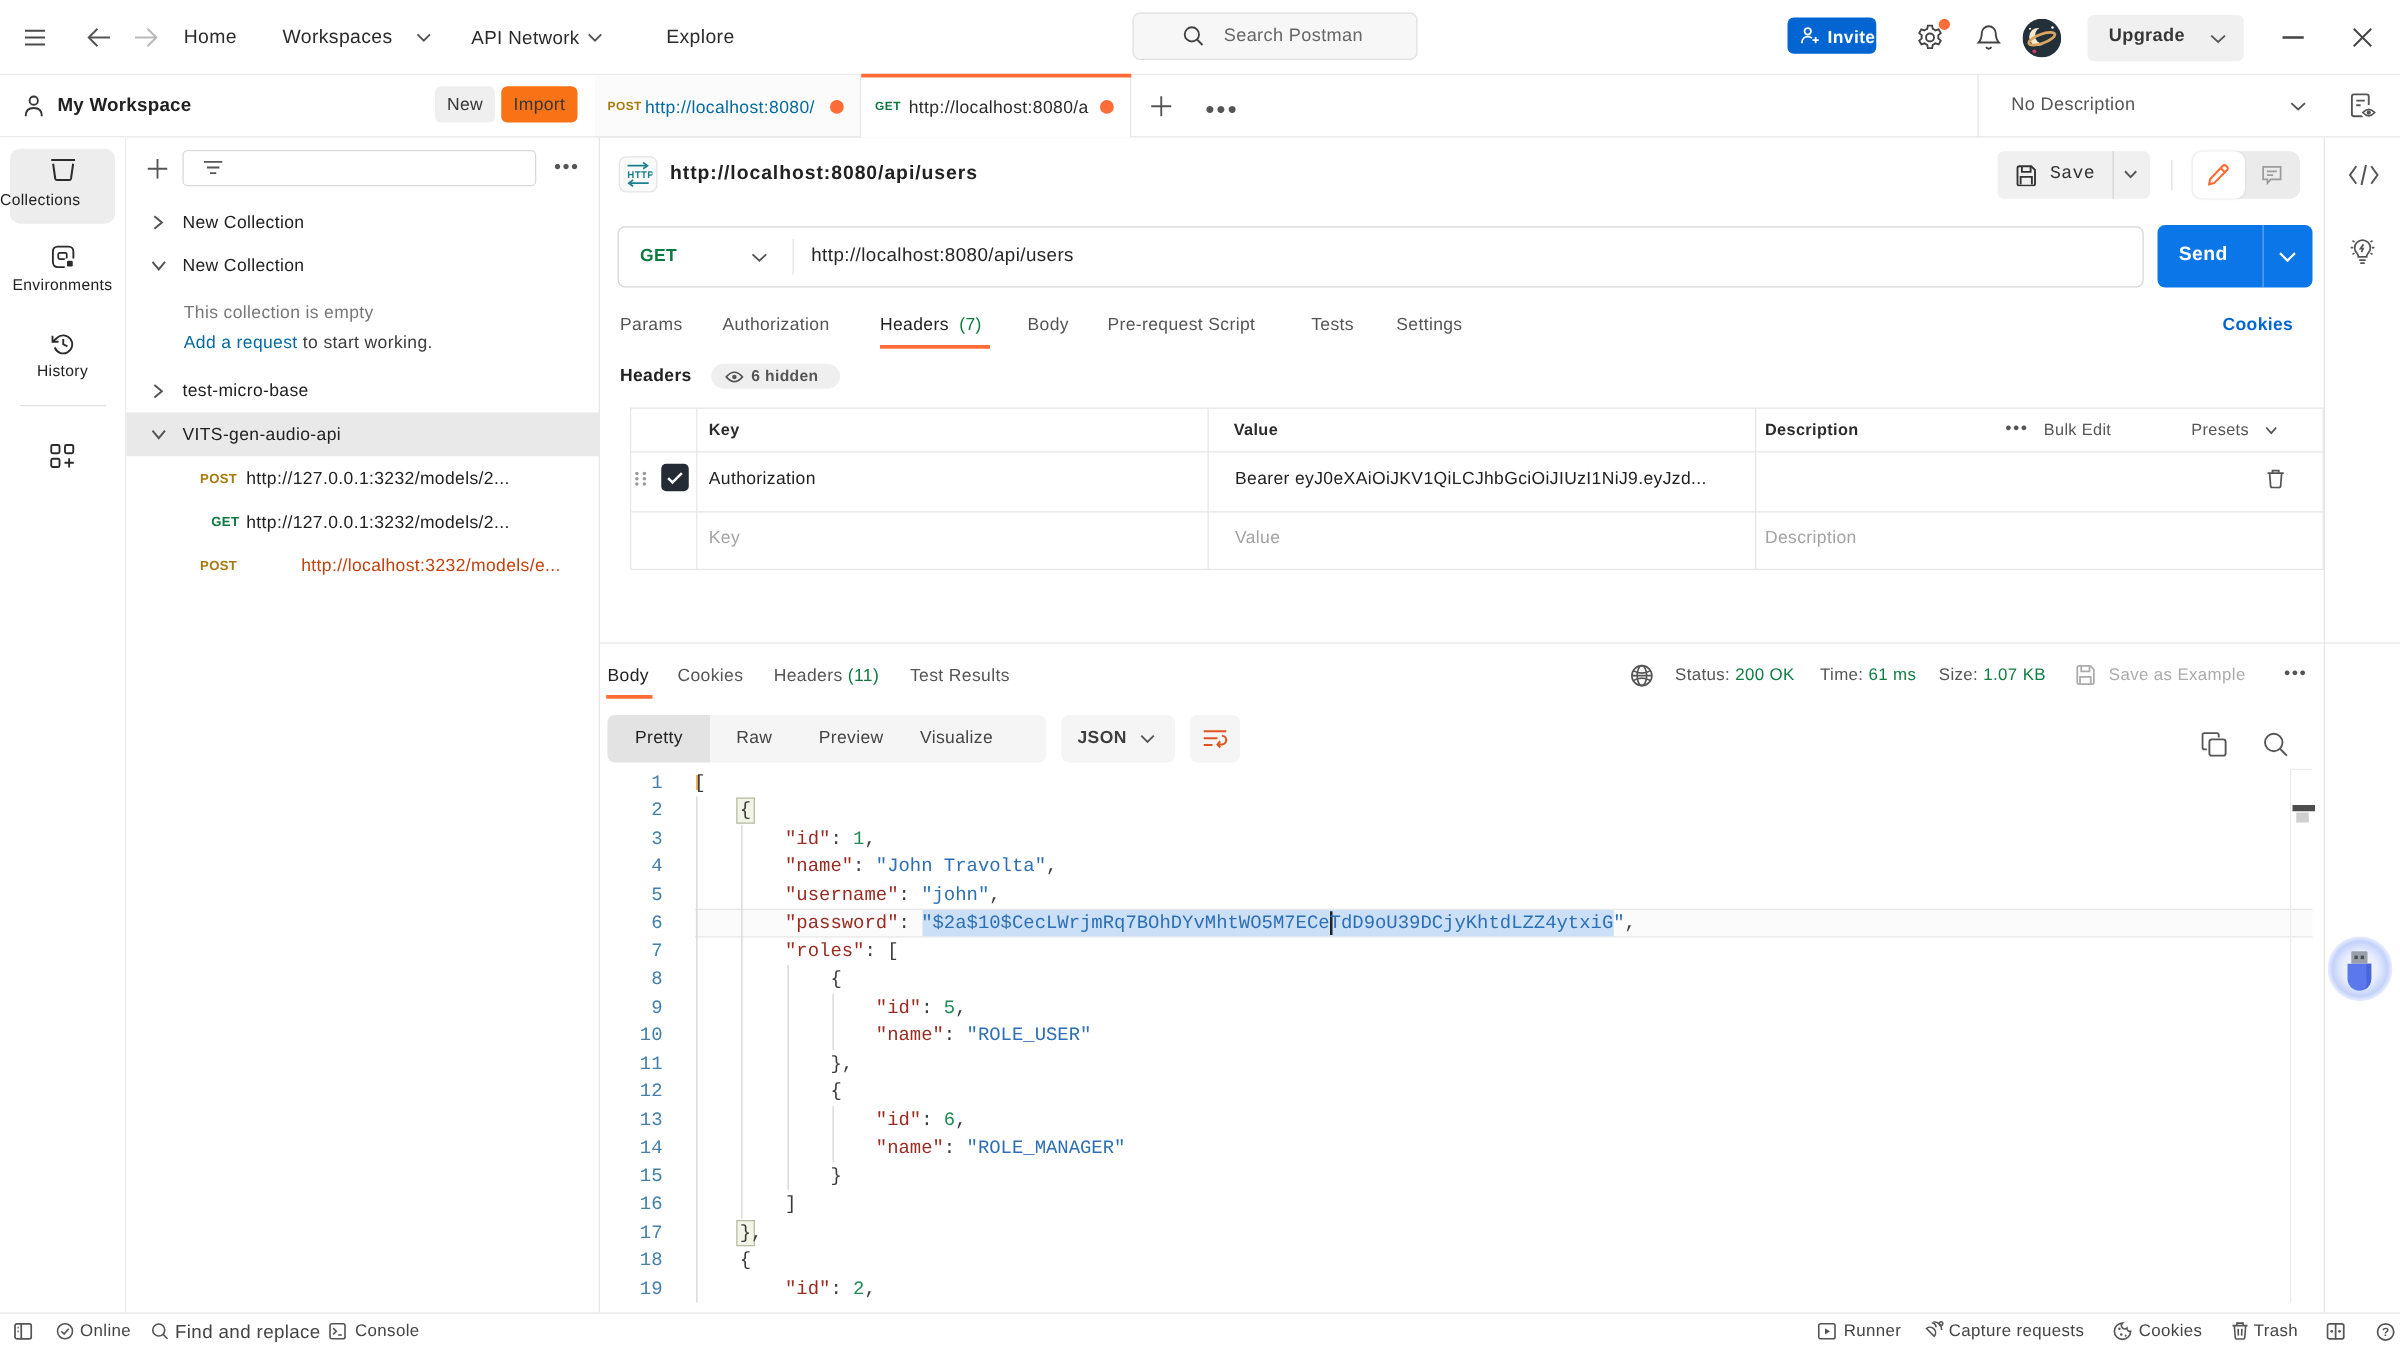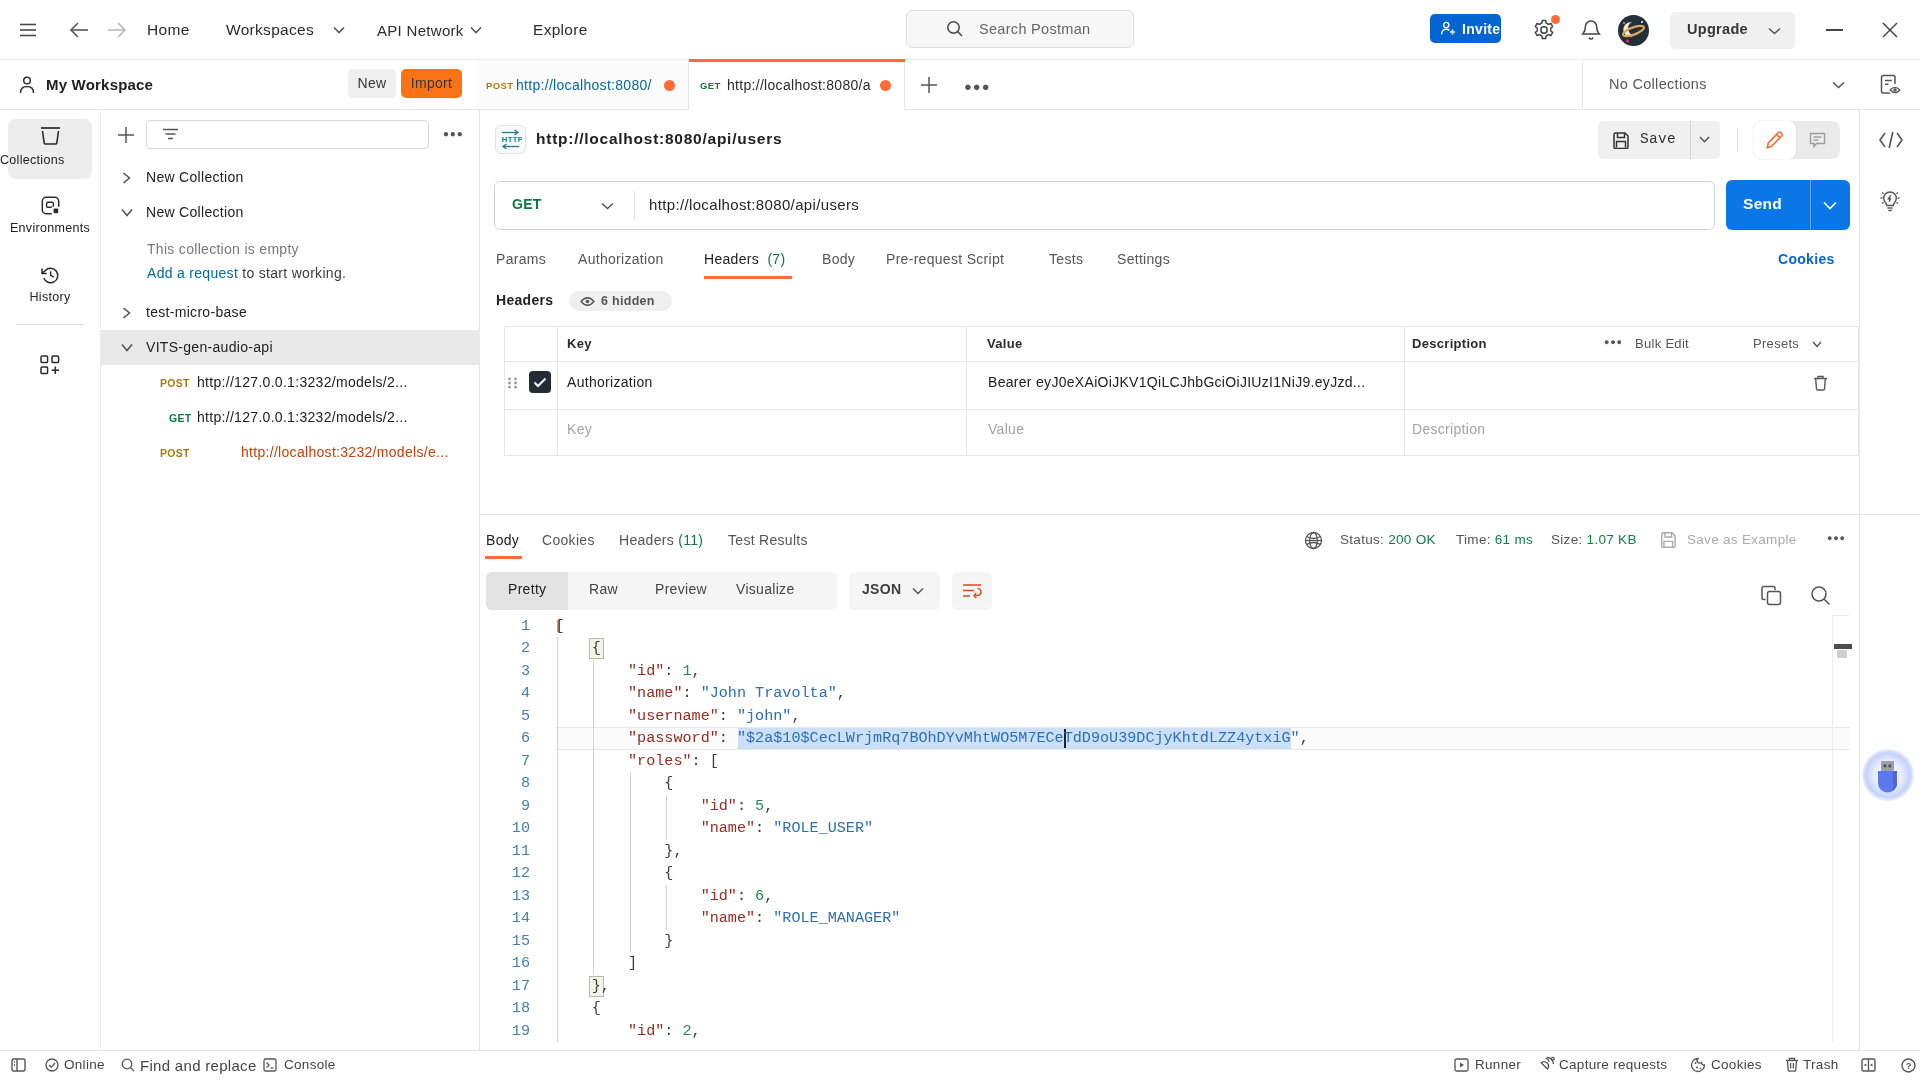--- a/index.html
+++ b/index.html
@@ -126,21 +126,21 @@
 
 <svg class="abs" style="left:920px;top:76px;" width="18" height="18" viewBox="0 0 18 18">
       <g stroke="#555" stroke-width="1.5">
         <line x1="9" y1="1" x2="9" y2="17"></line>
         <line x1="1" y1="9" x2="17" y2="9"></line>
       </g>
     </svg>
 <div class="abs" style="left:964px;top:79px;color:#555;font-size:13px;letter-spacing:1px;font-weight:700;">●●●</div>
 
 <div class="abs" style="left:1582px;top:60px;width:1px;height:50px;background:#e6e6e6;"></div>
-<div class="abs" style="left:1609px;top:76px;font-size:14.5px;color:#555;">No Collections</div>
+<div class="abs" style="left:1609px;top:76px;font-size:14.5px;color:#555;">No Description</div>
 <svg class="abs" style="left:1832px;top:81px;" width="13" height="8" viewBox="0 0 13 8">
       <polyline points="1,1.5 6.5,6.5 12,1.5" stroke="#555" stroke-width="1.5" fill="none"></polyline>
     </svg>
 <svg class="abs" style="left:1880px;top:74px;" width="22" height="22" viewBox="0 0 22 22">
       <g fill="none" stroke="#555" stroke-width="1.5">
         <rect x="1.5" y="1.5" width="13.5" height="17.5" rx="1.8"></rect>
         <line x1="5" y1="6.5" x2="11.8" y2="6.5"></line>
         <line x1="5" y1="10.2" x2="8.5" y2="10.2"></line>
       </g>
       <circle cx="15" cy="16" r="6" fill="#fff"></circle>

